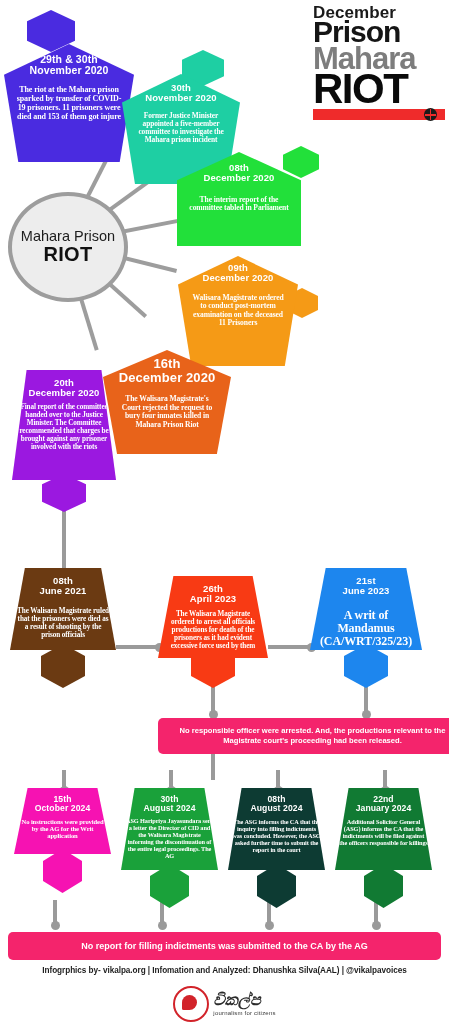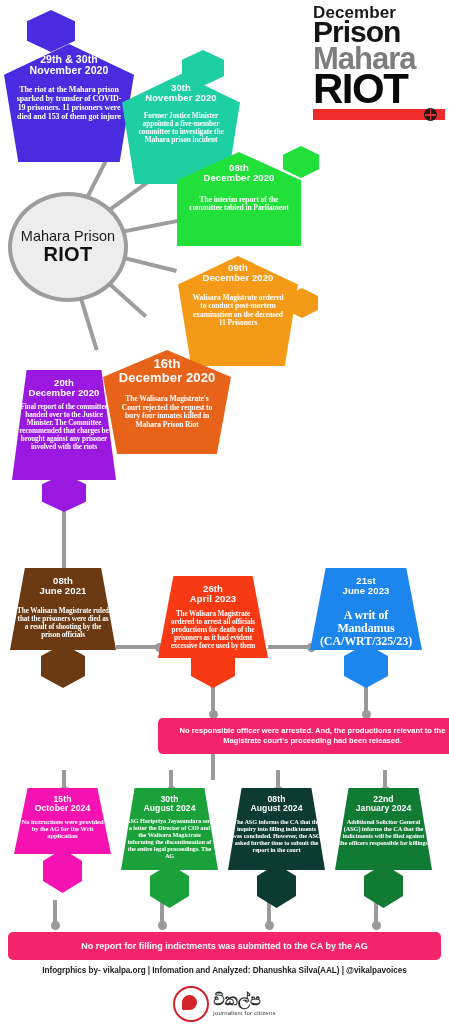--- a/index.html
+++ b/index.html
@@ -100,21 +100,21 @@
   #logo-mark{width:32px;height:32px;border-radius:50%;background:#ffffff;border:2.2px solid #d2232a;position:relative;}
   #logo-mark .swirl{
     position:absolute;left:7px;top:7px;width:15px;height:15px;border-radius:50% 50% 50% 10%;
     background:#d2232a;
   }
   #logo-mark .ring-txt{
     position:absolute;left:0;top:0;width:100%;height:100%;border-radius:50%;
     border:1px solid transparent;
   }
   #logo-text{display:flex;flex-direction:column;line-height:1;}
-  #logo-si{font-size:16px;color:#2b2b2b;font-weight:bold;font-family:"DejaVu Sans",sans-serif;}
+  #logo-si{font-size:16px;color:#2b2b2b;font-weight:bold;font-family:"DejaVu Sans",sans-serif;font-style:italic;}
   #logo-sub{font-size:6px;color:#3a3a3a;letter-spacing:.2px;margin-top:2px;}
 </style>
 </head>
 <body>
 
 <div class="stage">
 
   <div id="title-block">
     <div id="timeline-word">December</div>
     <div id="word-prison">Prison</div>

